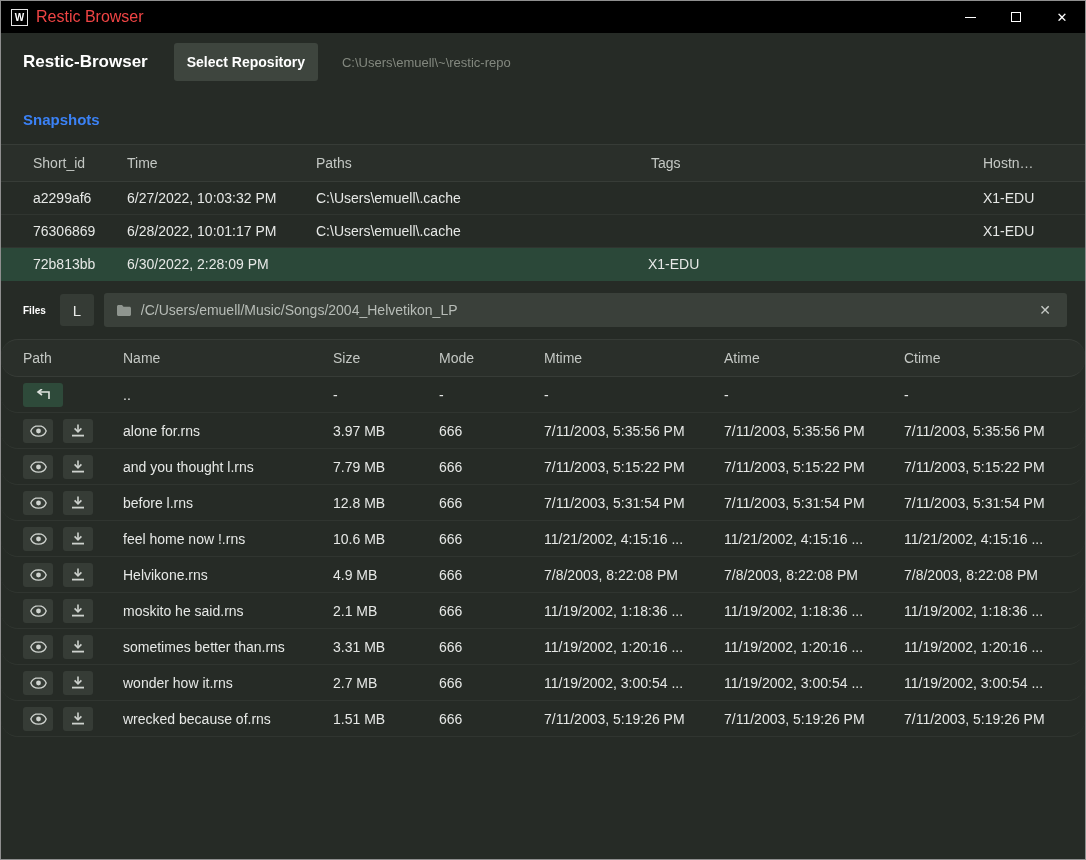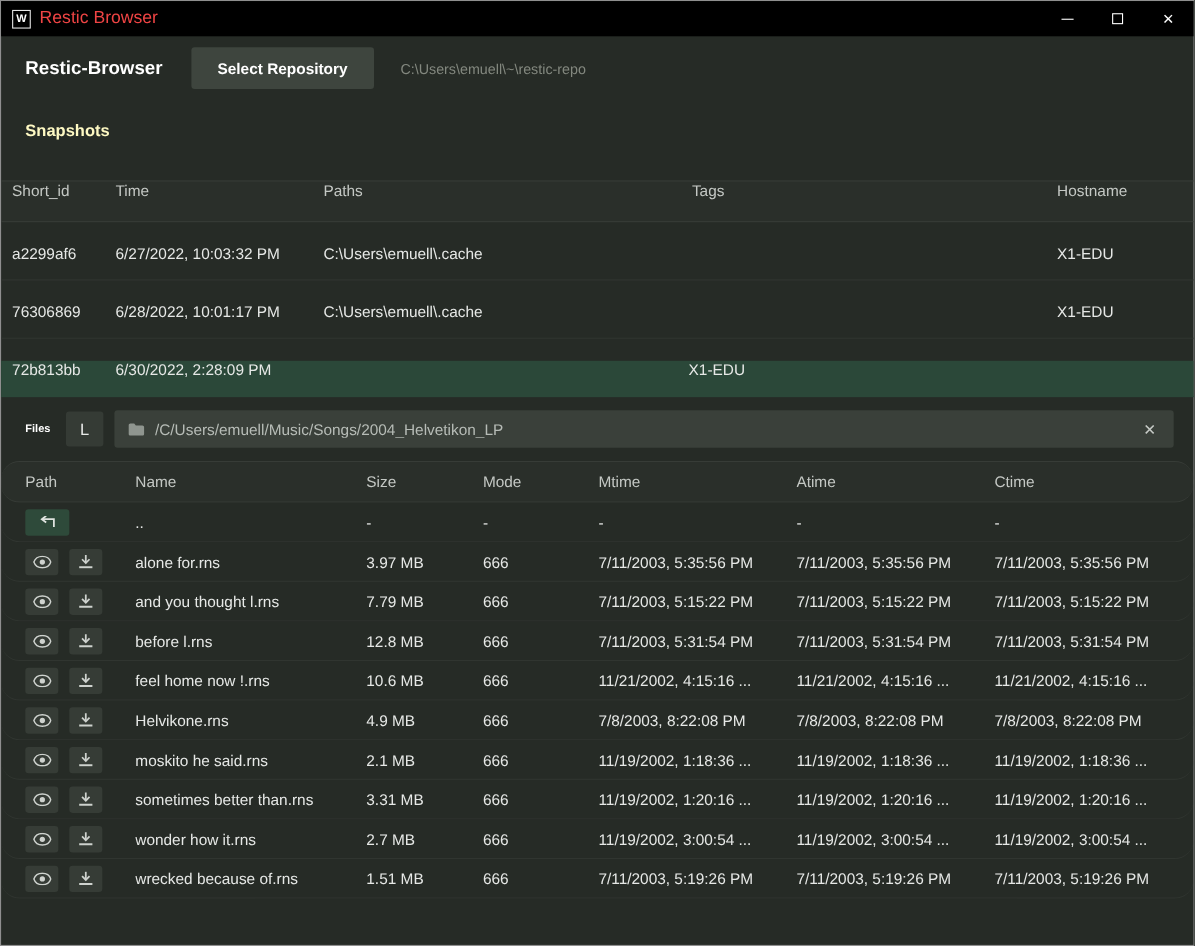--- a/index.html
+++ b/index.html
@@ -26,31 +26,31 @@
   .tb-btn { width: 46px; height: 32px; background: none; border: none; color: #fff;
             display: flex; align-items: center; justify-content: center; cursor: pointer; font-family: inherit; }
   .min-dash { width: 11px; height: 1px; background: #fff; display: block; }
   .max-box { width: 10px; height: 10px; border: 1px solid #fff; display: block; }
   .close-glyph { font-size: 13px; line-height: 1; }
 
   
   .app-header { height: 58px; min-height: 58px; display: flex; align-items: center; padding: 0 22px; }
   .app-title { color: #fff; font-size: 17px; font-weight: 700; }
   .select-repo-btn { margin-left: 26px; background: #3e453e; color: #fff; border: none; border-radius: 3px;
-                     font-family: inherit; font-size: 14px; font-weight: 700; padding: 11px 24px; cursor: pointer; }
+                     font-family: inherit; font-size: 14px; font-weight: 700; padding: 11px 13px; cursor: pointer; }
   .repo-path { margin-left: 24px; color: #83887f; font-size: 13px; }
 
   
-  .section-title { color: #fef9c3; font-size: 15px; font-weight: 700; padding: 20px 22px 16px; }
+  .section-title { color: #3b82f6; font-size: 15px; font-weight: 700; padding: 20px 22px 16px; }
 
   
   .cell { white-space: nowrap; overflow: hidden; text-overflow: ellipsis; padding-right: 12px; flex-shrink: 0; }
 
   
-  .snap-header, .snap-row { display: flex; padding: 0 10px; margin-top: 20px; }
+  .snap-header, .snap-row { display: flex; align-items: center; padding: 0 32px; }
   .snap-header { height: 38px; min-height: 38px; color: #c4c8c4; font-size: 14px;
                  border-top: 1px solid #373c37; border-bottom: 1px solid #373c37;
                  background: rgba(255,255,255,0.02); }
   .snap-row { height: 33px; min-height: 33px; font-size: 14px; border-bottom: 1px solid #303530; cursor: default; }
   .snap-row.selected { background: #2b4839; border-bottom-color: #2b4839; }
   .sn-c1 { width: 94px; } .sn-c2 { width: 189px; } .sn-c3 { width: 335px; }
   .sn-c4 { width: 332px; } .sn-c5 { flex: 1; min-width: 0; }
 
   
   .files-bar { display: flex; align-items: center; padding: 12px 18px 12px 22px; }

